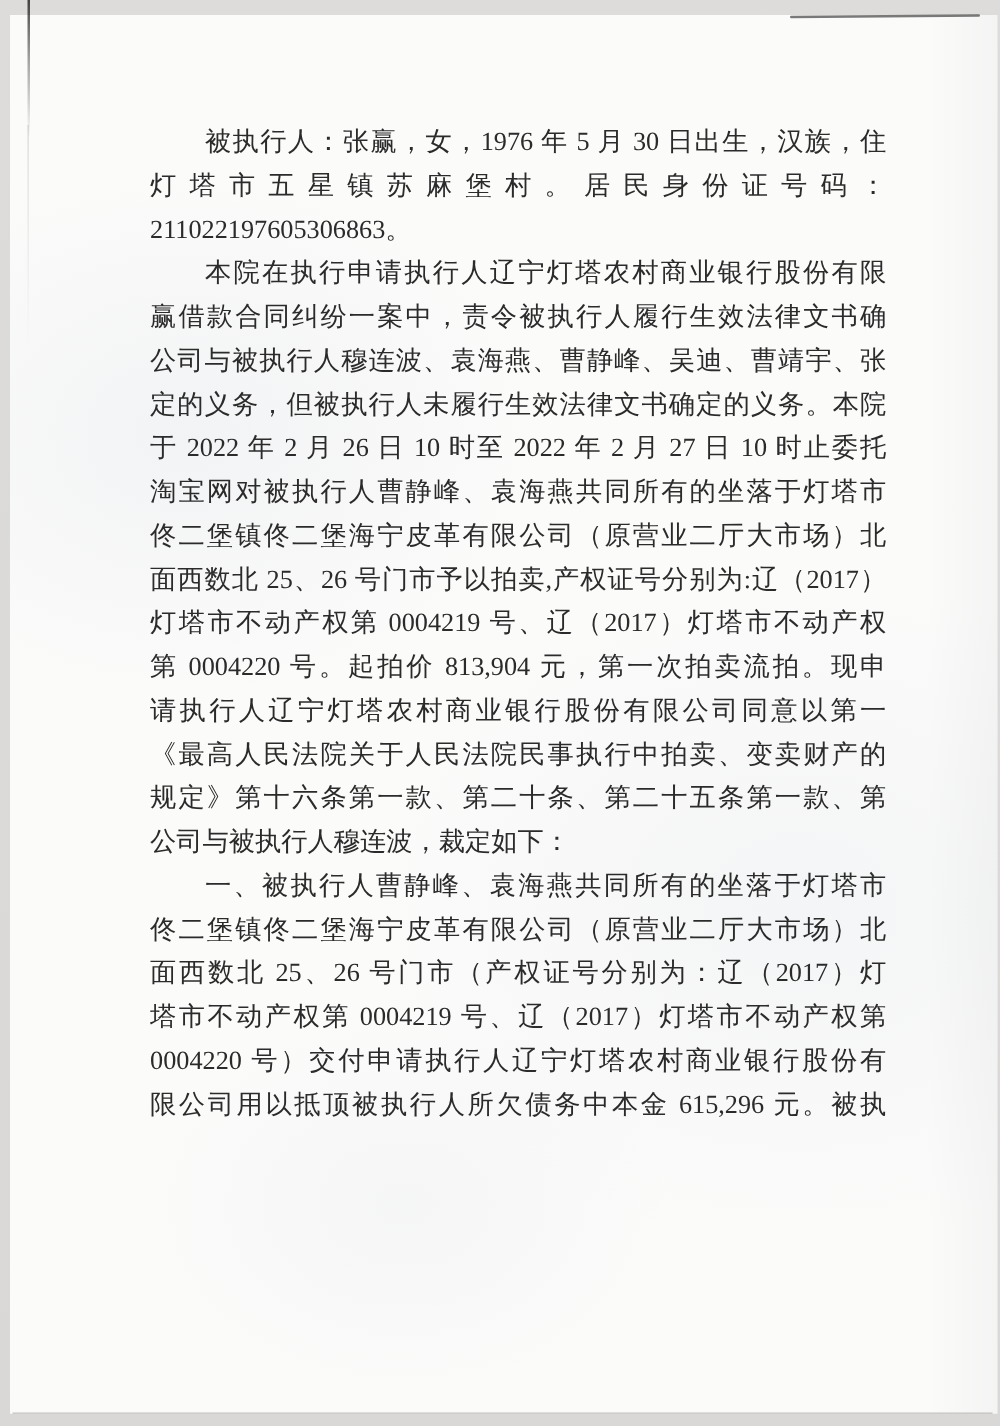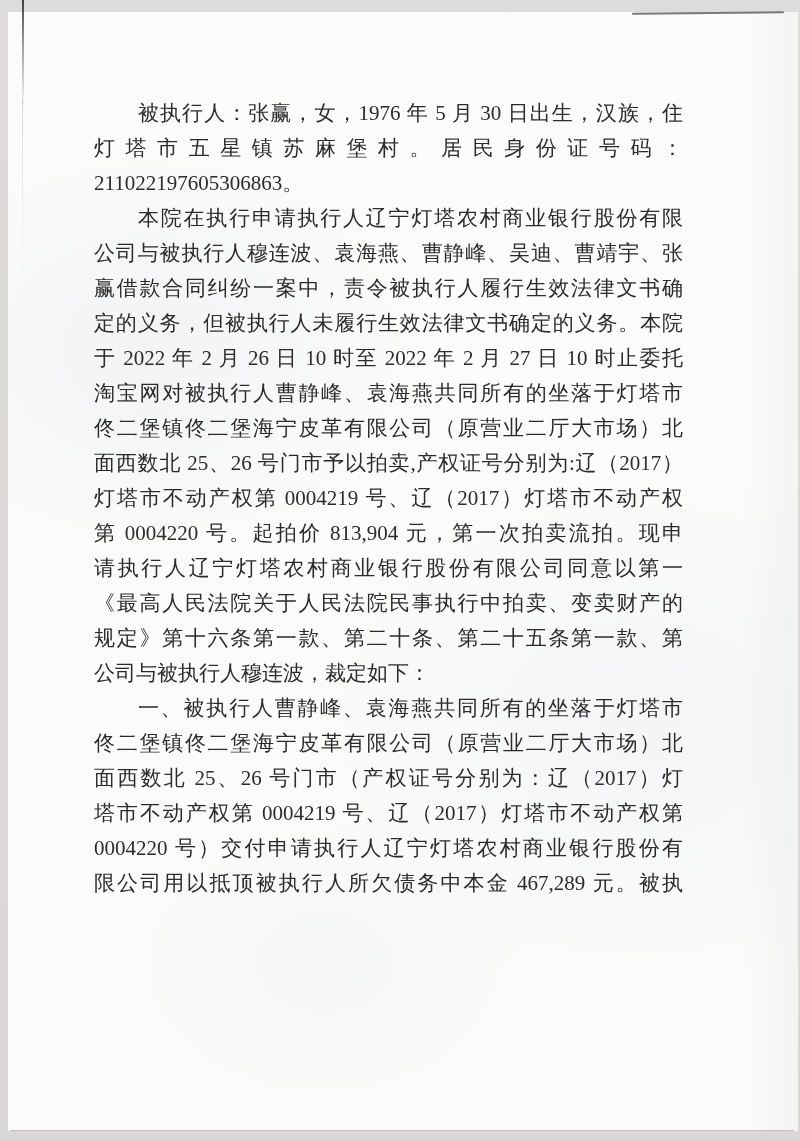--- a/index.html
+++ b/index.html
@@ -70,21 +70,21 @@
     position: absolute;
     left: 10px;
     right: 6px;
     bottom: 10px;
     height: 1px;
     background: rgba(150,149,146,0.55);
   }
   
   .doc-text {
     position: absolute;
-    left: 94px;
+    left: 120px;
     top: 96px;
     width: 589px;
     color: #2b2b2b;
   }
   .doc-text p {
     margin: 0;
     padding: 0;
   }
   .line {
     display: block;
@@ -119,38 +119,38 @@
   <div class="doc-text">
 
     <p>
       <span class="line indent">被执行人：张赢，女，1976 年 5 月 30 日出生，汉族，住</span>
       <span class="line">灯塔市五星镇苏麻堡村。居民身份证号码：</span>
       <span class="line short">211022197605306863。</span>
     </p>
 
     <p>
       <span class="line indent">本院在执行申请执行人辽宁灯塔农村商业银行股份有限</span>
+      <span class="line">赢借款合同纠纷一案中，责令被执行人履行生效法律文书确</span>
       <span class="line">公司与被执行人穆连波、袁海燕、曹静峰、吴迪、曹靖宇、张</span>
-      <span class="line">赢借款合同纠纷一案中，责令被执行人履行生效法律文书确</span>
       <span class="line">定的义务，但被执行人未履行生效法律文书确定的义务。本院</span>
       <span class="line">于 2022 年 2 月 26 日 10 时至 2022 年 2 月 27 日 10 时止委托</span>
       <span class="line">淘宝网对被执行人曹静峰、袁海燕共同所有的坐落于灯塔市</span>
       <span class="line">佟二堡镇佟二堡海宁皮革有限公司（原营业二厅大市场）北</span>
       <span class="line">面西数北 25、26 号门市予以拍卖,产权证号分别为:辽（2017）</span>
       <span class="line">灯塔市不动产权第 0004219 号、辽（2017）灯塔市不动产权</span>
       <span class="line">第 0004220 号。起拍价 813,904 元，第一次拍卖流拍。现申</span>
       <span class="line">请执行人辽宁灯塔农村商业银行股份有限公司同意以第一</span>
       <span class="line">《最高人民法院关于人民法院民事执行中拍卖、变卖财产的</span>
       <span class="line">规定》第十六条第一款、第二十条、第二十五条第一款、第</span>
       <span class="line short">公司与被执行人穆连波，裁定如下：</span>
     </p>
 
     <p>
       <span class="line indent">一、被执行人曹静峰、袁海燕共同所有的坐落于灯塔市</span>
       <span class="line">佟二堡镇佟二堡海宁皮革有限公司（原营业二厅大市场）北</span>
       <span class="line">面西数北 25、26 号门市（产权证号分别为：辽（2017）灯</span>
       <span class="line">塔市不动产权第 0004219 号、辽（2017）灯塔市不动产权第</span>
       <span class="line">0004220 号）交付申请执行人辽宁灯塔农村商业银行股份有</span>
-      <span class="line">限公司用以抵顶被执行人所欠债务中本金 467,289 元。被执</span>
+      <span class="line">限公司用以抵顶被执行人所欠债务中本金 615,296 元。被执</span>
     </p>
 
   </div>
 </div>
 
 </body></html>

